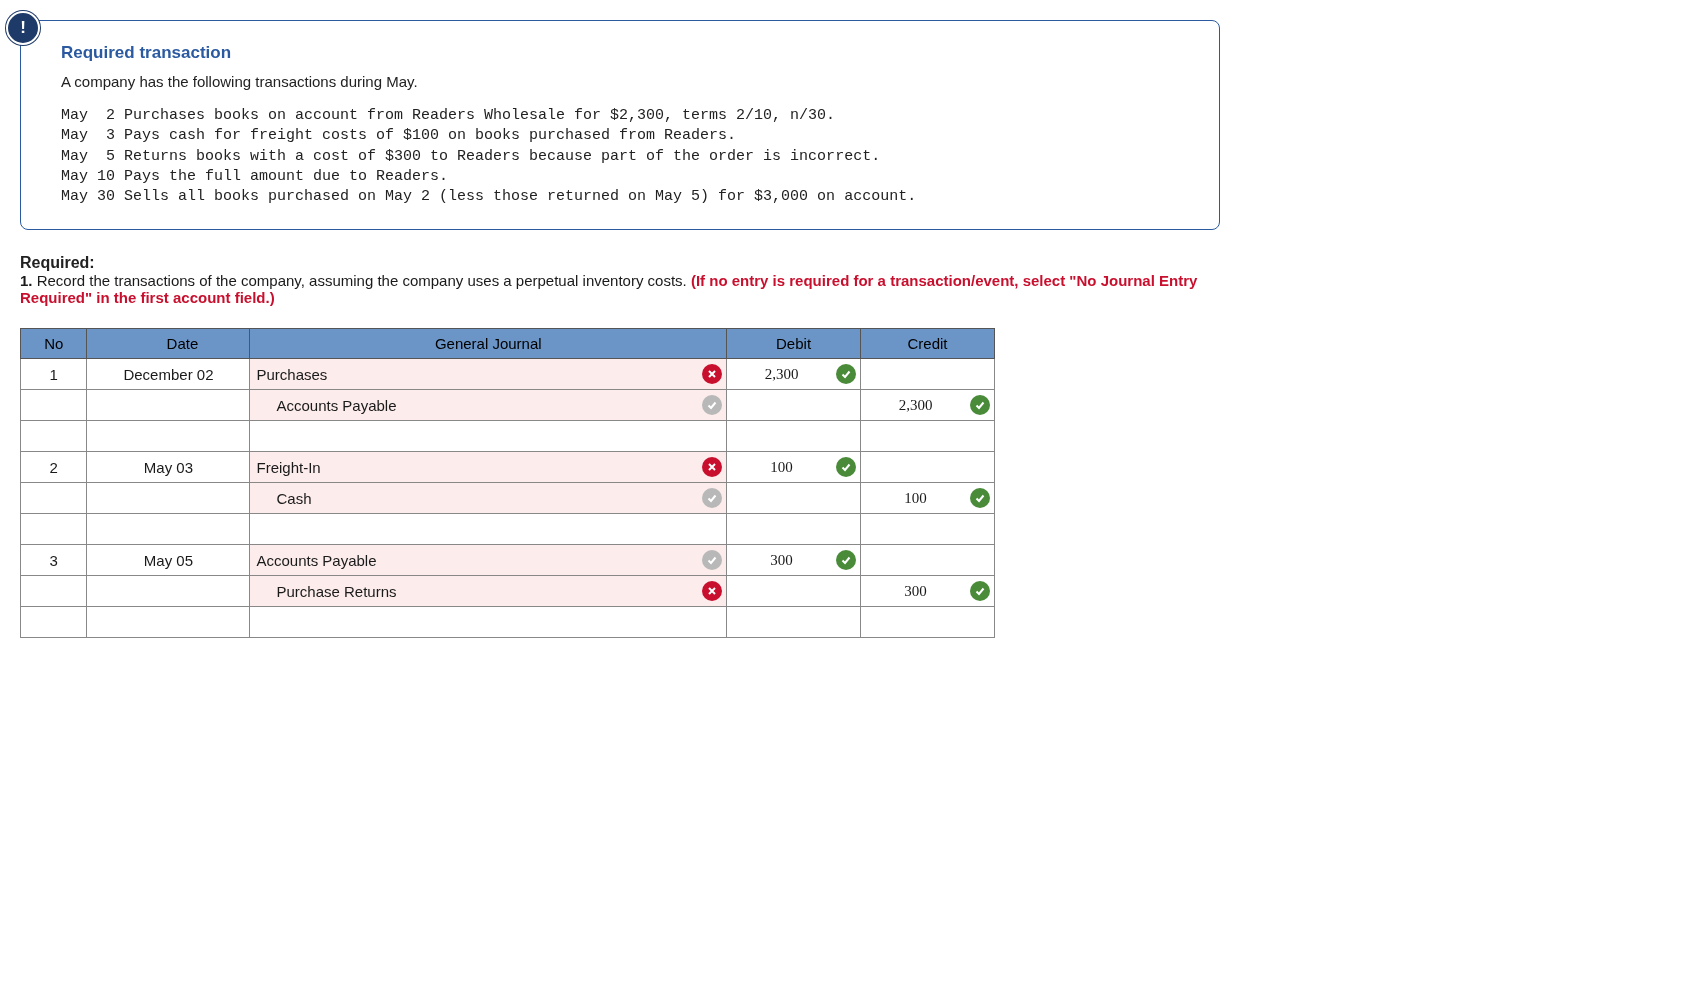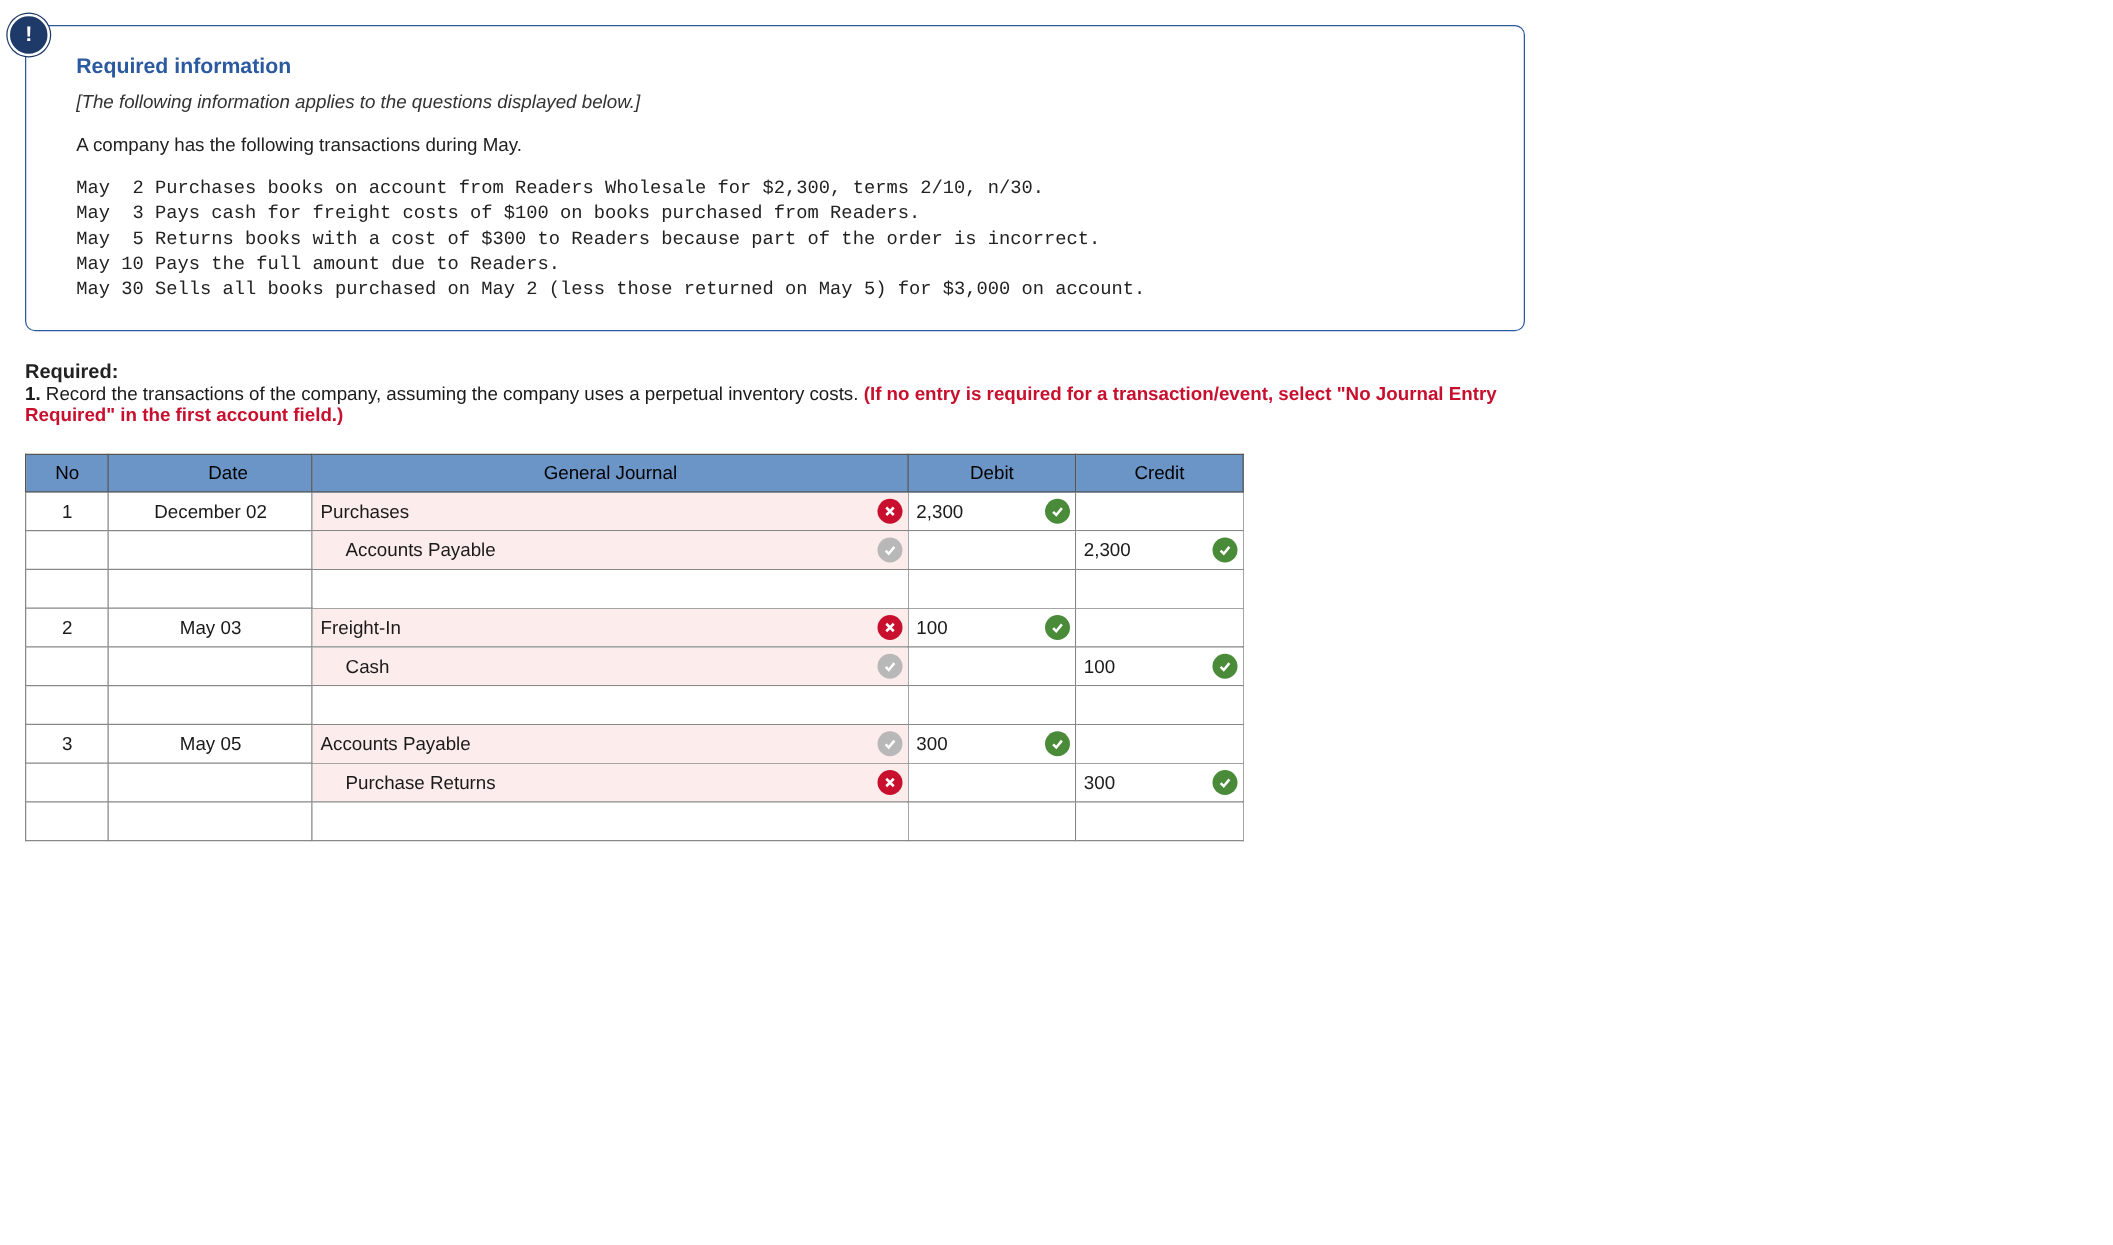--- a/index.html
+++ b/index.html
@@ -106,21 +106,21 @@
     border: 1px solid #888;
     padding: 4px 6px;
     height: 22px;
     font-size: 15px;
     vertical-align: middle;
     background: #fff;
   }
   .grid td.no-col { width: 55px; text-align: center; }
   .grid td.date-col { width: 120px; text-align: center; }
   .grid td.gj-col { width: 450px; text-align: left; position: relative; }
-  .grid td.amt-col { width: 120px; text-align: left; position: relative; padding-right: 30px; }
+  .grid td.amt-col { width: 120px; text-align: center; position: relative; padding-right: 30px; font-family: Liberation Serif, serif; }
   .grid th.no-th { width: 55px; }
   .grid th.date-th { width: 120px; padding-left: 32px; }
   .grid th.gj-th { width: 450px; }
   .grid th.amt-th { width: 120px; }
 
   .pink { background: #fdecec !important; }
   .indent { padding-left: 26px !important; }
   
   .icon-cell {
     position: absolute;
@@ -144,22 +144,21 @@
   .icon.neutral { background: #b8b8b8; }
   .icon svg { width: 12px; height: 12px; }
 </style>
 </head>
 <body>
 
 <div class="wrap">
 
   <div class="info-box">
     <div class="info-badge">!</div>
-    <div class="req-title">Required information</div>
-    <div class="italic-sub">[The following information applies to the questions displayed below.]</div>
+    <div class="req-title">Required transaction</div>
     <div class="intro-line">A company has the following transactions during May.</div>
     <div class="mono-block">May  2 Purchases books on account from Readers Wholesale for $2,300, terms 2/10, n/30.
 May  3 Pays cash for freight costs of $100 on books purchased from Readers.
 May  5 Returns books with a cost of $300 to Readers because part of the order is incorrect.
 May 10 Pays the full amount due to Readers.
 May 30 Sells all books purchased on May 2 (less those returned on May 5) for $3,000 on account.</div>
   </div>
 
   <div class="required-block">
     <div class="label">Required:</div>

